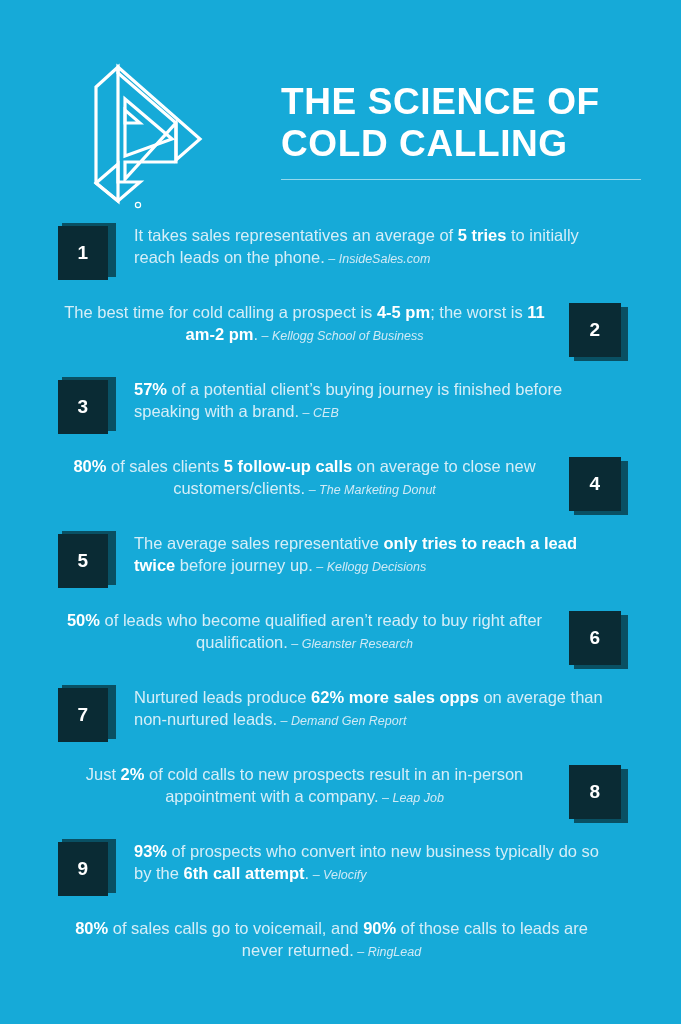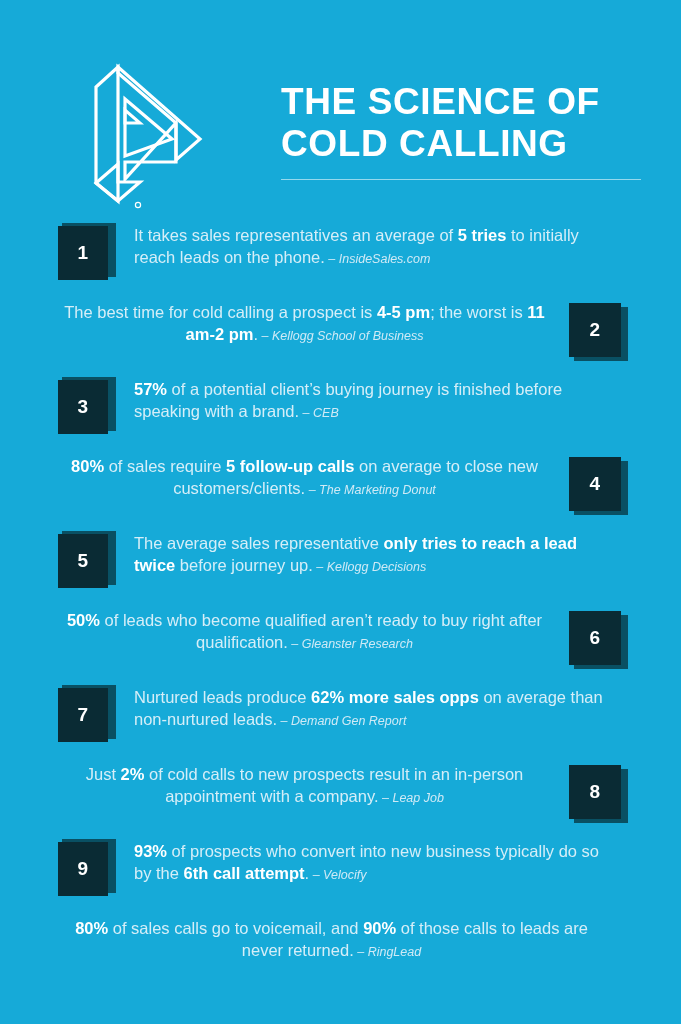--- a/index.html
+++ b/index.html
@@ -183,21 +183,21 @@
         </div>
         <div class="stat-text"><b>57%</b><span> of a potential client’s buying journey is finished before speaking with a brand.</span><span class="src"><span class="dash"> – </span><span>CEB</span></span></div>
       </div>
       <div class="stat right">
         <div class="badge">
           <div class="shadow"></div>
           <div class="face">
             <span class="num">4</span>
           </div>
         </div>
-        <div class="stat-text"><b>80%</b><span> of sales require </span><b>5 follow-up calls</b><span> on average to close new customers/clients.</span><span class="src"><span class="dash"> – </span><span>The Marketing Donut</span></span></div>
+        <div class="stat-text"><b>80%</b><span> of sales clients </span><b>5 follow-up calls</b><span> on average to close new customers/clients.</span><span class="src"><span class="dash"> – </span><span>The Marketing Donut</span></span></div>
       </div>
       <div class="stat left">
         <div class="badge">
           <div class="shadow"></div>
           <div class="face">
             <span class="num">5</span>
           </div>
         </div>
         <div class="stat-text"><span>The average sales representative </span><b>only tries to reach a lead twice</b><span> before journey up.</span><span class="src"><span class="dash"> – </span><span>Kellogg Decisions</span></span></div>
       </div>

